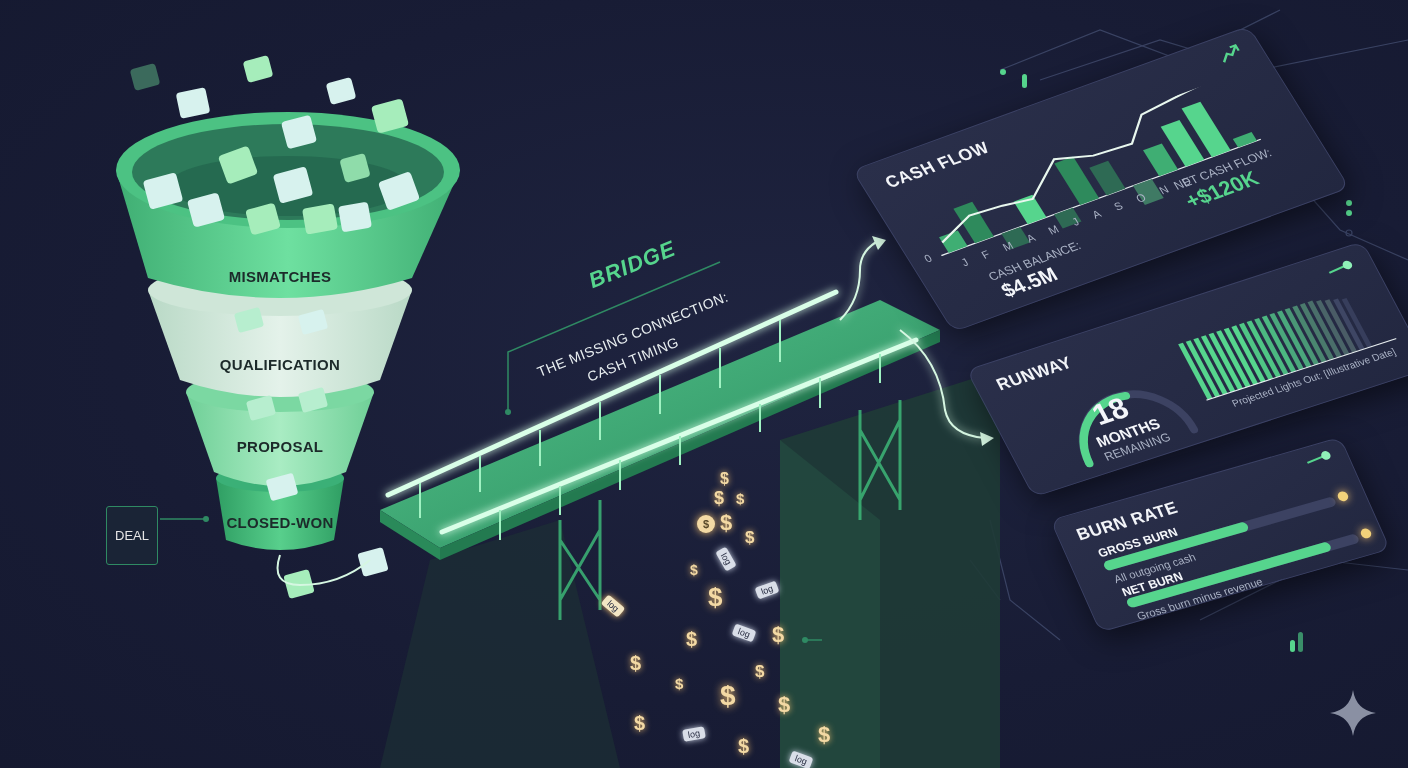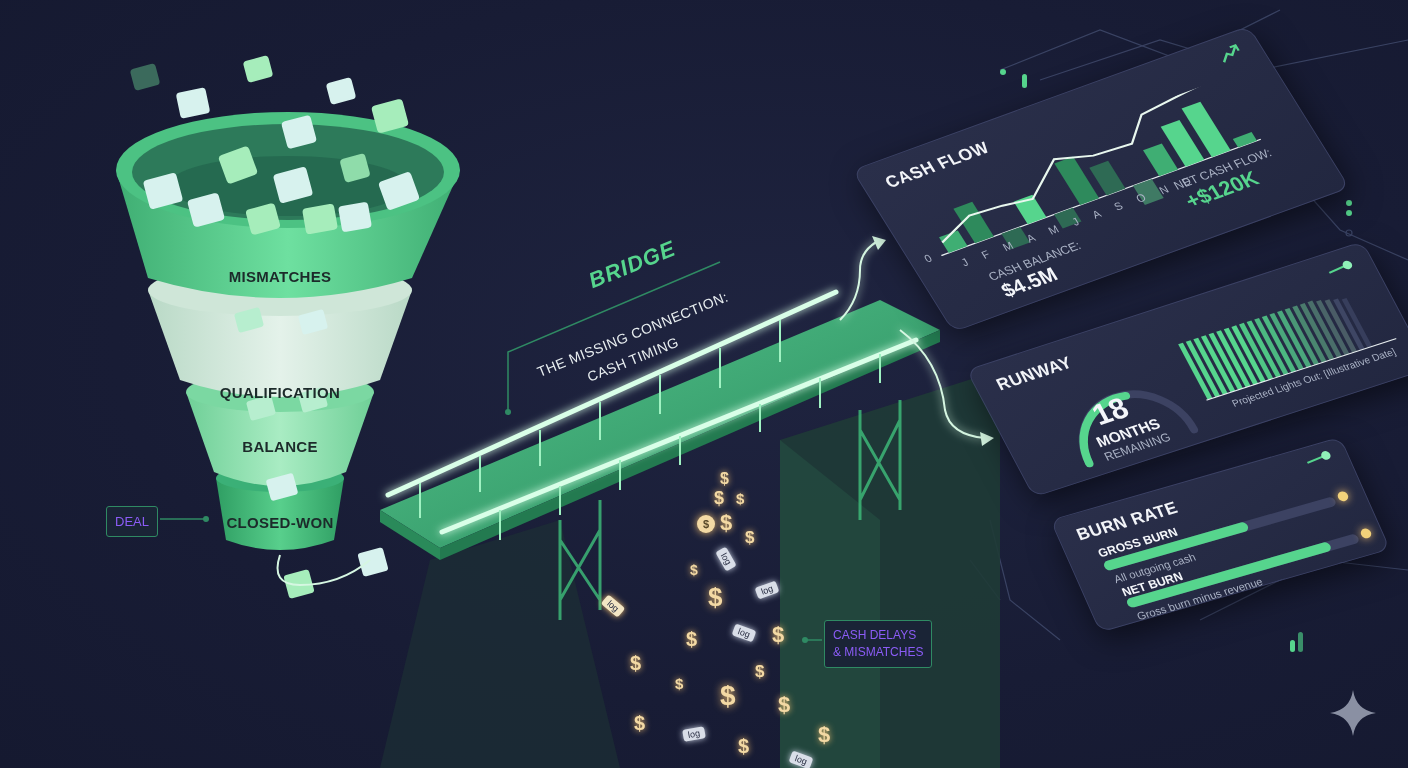--- a/index.html
+++ b/index.html
@@ -1,20 +1,20 @@
 <!DOCTYPE html>
 <html><head>
 <meta charset="utf-8">
 <style>
   html,body{margin:0;padding:0;}
   body{width:1408px;height:768px;overflow:hidden;background:#181c35;font-family:"Liberation Sans",sans-serif;position:relative;}
   .stage{position:absolute;inset:0;background:radial-gradient(ellipse at 55% 45%,#1f2440 0%,#181c35 60%,#151930 100%);}
   svg.layer{position:absolute;left:0;top:0;}
   .lbl{position:absolute;color:#1c2a2a;font-weight:bold;font-size:15px;letter-spacing:0.3px;text-align:center;white-space:nowrap;}
-  .callout{position:absolute;border:1.5px solid #2f8a63;border-radius:3px;background:#1a2436;color:#8b5cf6;font-size:13px;padding:6px 8px;line-height:17px;}
+  .callout{position:absolute;border:1.5px solid #2f8a63;border-radius:3px;background:#1a2436;color:#e5e5e5;font-size:13px;padding:20px 8px;line-height:17px;}
   .card{position:absolute;background:linear-gradient(160deg,#2a2f4a,#222740);border:1px solid #3b4163;border-radius:12px;box-shadow:0 10px 30px rgba(0,0,0,0.5);transform-origin:left top;}
   .card .title{position:absolute;color:#f2f4f8;font-weight:bold;font-size:17px;letter-spacing:0.5px;}
   .muted{color:#aab2c5;}
   .green{color:#56d58d;}
   .sparkle{position:absolute;right:30px;bottom:30px;width:50px;height:50px;}
 </style>
 </head>
 <body>
 
 <div class="stage">
@@ -102,22 +102,22 @@
       <rect x="286" y="572" width="26" height="24" rx="3" fill="#a6edbb" transform="rotate(-15 299 584)"></rect>
       <rect x="360" y="550" width="26" height="24" rx="3" fill="#d7f2ee" transform="rotate(-15 373 562)"></rect>
     </g>
 
     <line x1="160" y1="519" x2="206" y2="519" stroke="#2f8a63" stroke-width="1.5"></line>
     <circle cx="206" cy="519" r="3" fill="#2f8a63"></circle>
     <path d="M280,555 Q270,585 300,585 Q340,585 370,560" stroke="#d6f7e2" stroke-width="2" fill="none"></path>
   </svg>
 
   <div class="lbl" style="left:180px;top:268px;width:200px;">MISMATCHES</div>
-  <div class="lbl" style="left:180px;top:356px;width:200px;margin-top:28px;">QUALIFICATION</div>
-  <div class="lbl" style="left:180px;top:438px;width:200px;">BALANCE</div>
+  <div class="lbl" style="left:180px;top:356px;width:200px;">QUALIFICATION</div>
+  <div class="lbl" style="left:180px;top:438px;width:200px;">PROPOSAL</div>
   <div class="lbl" style="left:180px;top:514px;width:200px;">CLOSED-WON</div>
   <div class="callout" style="left:106px;top:506px;">DEAL</div>
 
   <svg class="layer" width="1408" height="768">
     <defs>
       <filter id="glow" x="-20%" y="-20%" width="140%" height="140%">
         <feGaussianBlur stdDeviation="4" result="b"></feGaussianBlur>
         <feMerge>
             <feMergeNode in="b"></feMergeNode>
             <feMergeNode in="SourceGraphic"></feMergeNode>
@@ -200,24 +200,20 @@
     <span style="position:absolute;left:634px;top:712px;color:#f3d9a4;font-weight:bold;font-size:20px;text-shadow:0 0 6px #f3c070;">$</span>
     <span style="position:absolute;left:738px;top:735px;color:#f3d9a4;font-weight:bold;font-size:20px;text-shadow:0 0 6px #f3c070;">$</span>
     <span style="position:absolute;left:818px;top:722px;color:#f3d9a4;font-weight:bold;font-size:22px;text-shadow:0 0 6px #f3c070;">$</span>
 
     <span style="position:absolute;left:715px;top:553px;padding:1px 5px;background:#d9dee8;color:#2a2f44;font-size:9px;border-radius:3px;transform:rotate(60deg);box-shadow:0 0 6px #c8d0e0;">log</span>
     <span style="position:absolute;left:756px;top:584px;padding:1px 5px;background:#d9dee8;color:#2a2f44;font-size:9px;border-radius:3px;transform:rotate(-20deg);box-shadow:0 0 6px #c8d0e0;">log</span>
     <span style="position:absolute;left:602px;top:600px;padding:1px 5px;background:#f3e6c4;color:#2a2f44;font-size:9px;border-radius:3px;transform:rotate(40deg);box-shadow:0 0 6px #f3c070;">log</span>
     <span style="position:absolute;left:733px;top:627px;padding:1px 5px;background:#d9dee8;color:#2a2f44;font-size:9px;border-radius:3px;transform:rotate(20deg);box-shadow:0 0 6px #c8d0e0;">log</span>
     <span style="position:absolute;left:683px;top:728px;padding:1px 5px;background:#d9dee8;color:#2a2f44;font-size:9px;border-radius:3px;transform:rotate(-10deg);box-shadow:0 0 6px #c8d0e0;">log</span>
     <span style="position:absolute;left:790px;top:754px;padding:1px 5px;background:#d9dee8;color:#2a2f44;font-size:9px;border-radius:3px;transform:rotate(20deg);box-shadow:0 0 6px #c8d0e0;">log</span>
-  </div>
-  <div class="callout" style="left:824px;top:620px;font-size:12px;">
-    <div>CASH DELAYS</div>
-    <div>&amp; MISMATCHES</div>
   </div>
 
   <div class="card" style="left:852px;top:170px;width:420px;height:185px;transform:rotate(-20deg) skewX(12deg);">
     <div class="title" style="left:22px;top:14px;">CASH FLOW</div>
     <svg style="position:absolute;right:18px;top:10px;" width="24" height="18">
       <polyline points="2,15 9,8 13,11 21,3" stroke="#56d58d" stroke-width="2.2" fill="none"></polyline>
       <polyline points="15,3 21,3 21,9" stroke="#56d58d" stroke-width="2.2" fill="none"></polyline>
     </svg>
     <svg style="position:absolute;left:30px;top:40px;" width="360" height="100">
       <line x1="0" y1="70" x2="340" y2="70" stroke="#e8eef0" stroke-width="1.2"></line>

